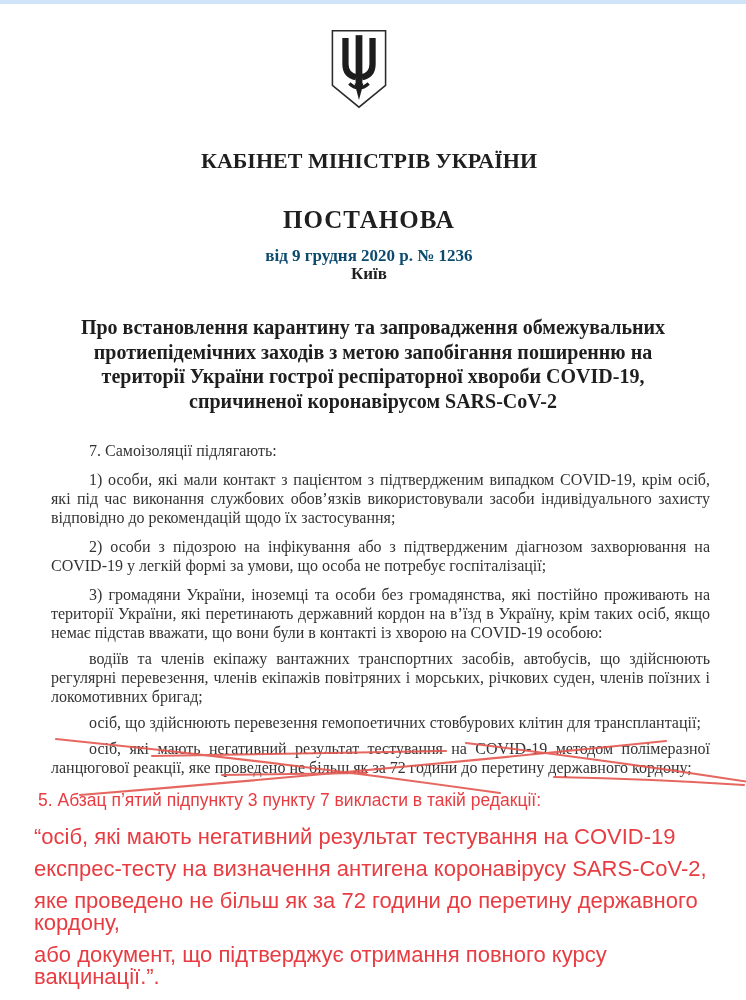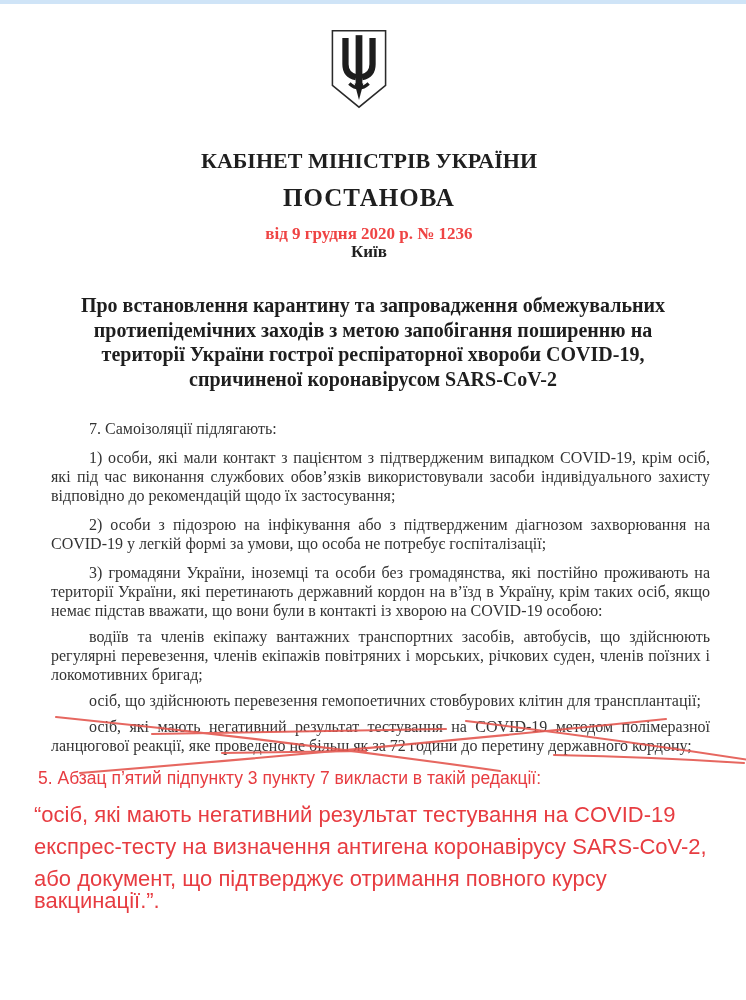--- a/index.html
+++ b/index.html
@@ -8,22 +8,22 @@
     font-family:"Liberation Serif","DejaVu Serif",serif; color:#2d2d2d;
     overflow:hidden; margin:0 auto;
   }
   .top-strip { height:4px; background:#cfe4f7; width:100%; }
 
   .emblem-wrap { margin-top:24px; text-align:center; margin-right:28px; }
   .emblem-wrap svg { display:inline-block; }
 
   .center-block { text-align:center; margin-right:24px;padding-left:16px; }
   .org   { margin-top:35px; font-size:22px; font-weight:bold; color:#1f1f1f; line-height:24px; }
-  .dtype { margin-top:11px; font-size:25px; font-weight:bold; color:#1f1f1f; line-height:27px; letter-spacing:1px; }
-  .dline { margin-top:14px; font-size:17px; font-weight:bold; color:#ef4444; line-height:18px; }
+  .dtype { margin-top:33px; font-size:25px; font-weight:bold; color:#1f1f1f; line-height:27px; letter-spacing:1px; }
+  .dline { margin-top:14px; font-size:17px; font-weight:bold; color:#0c4a6e; line-height:18px; }
   .city  { margin-top:1px;  font-size:17px; font-weight:bold; color:#1f1f1f; line-height:15px; }
 
   .title {
     margin:34px auto 6px auto; width:640px; text-align:center;
     font-size:20px; font-weight:bold; color:#1e1e1e; line-height:24.5px;
   }
 
   .body-text { margin:0 36px 0 51px; }
   .para {
     margin:0; font-size:16px; line-height:19px; text-align:justify;
@@ -93,15 +93,16 @@
           <path d="M138,27 Q285,24 432,22"></path>
         </g>
       </svg>
     </div>
   </div>
 
   <div class="red-section">
     <p class="red-heading">5. Абзац п’ятий підпункту 3 пункту 7 викласти в такій редакції:</p>
     <p class="red-line first">“осіб, які мають негативний результат тестування на COVID-19</p>
     <p class="red-line">експрес-тесту на визначення антигена коронавірусу SARS-CoV-2,</p>
+    <p class="red-line">яке проведено не більш як за 72 години до перетину державного кордону,</p>
     <p class="red-line">або документ, що підтверджує отримання повного курсу вакцинації.”.</p>
   </div>
 </div>
 
 </body></html>

